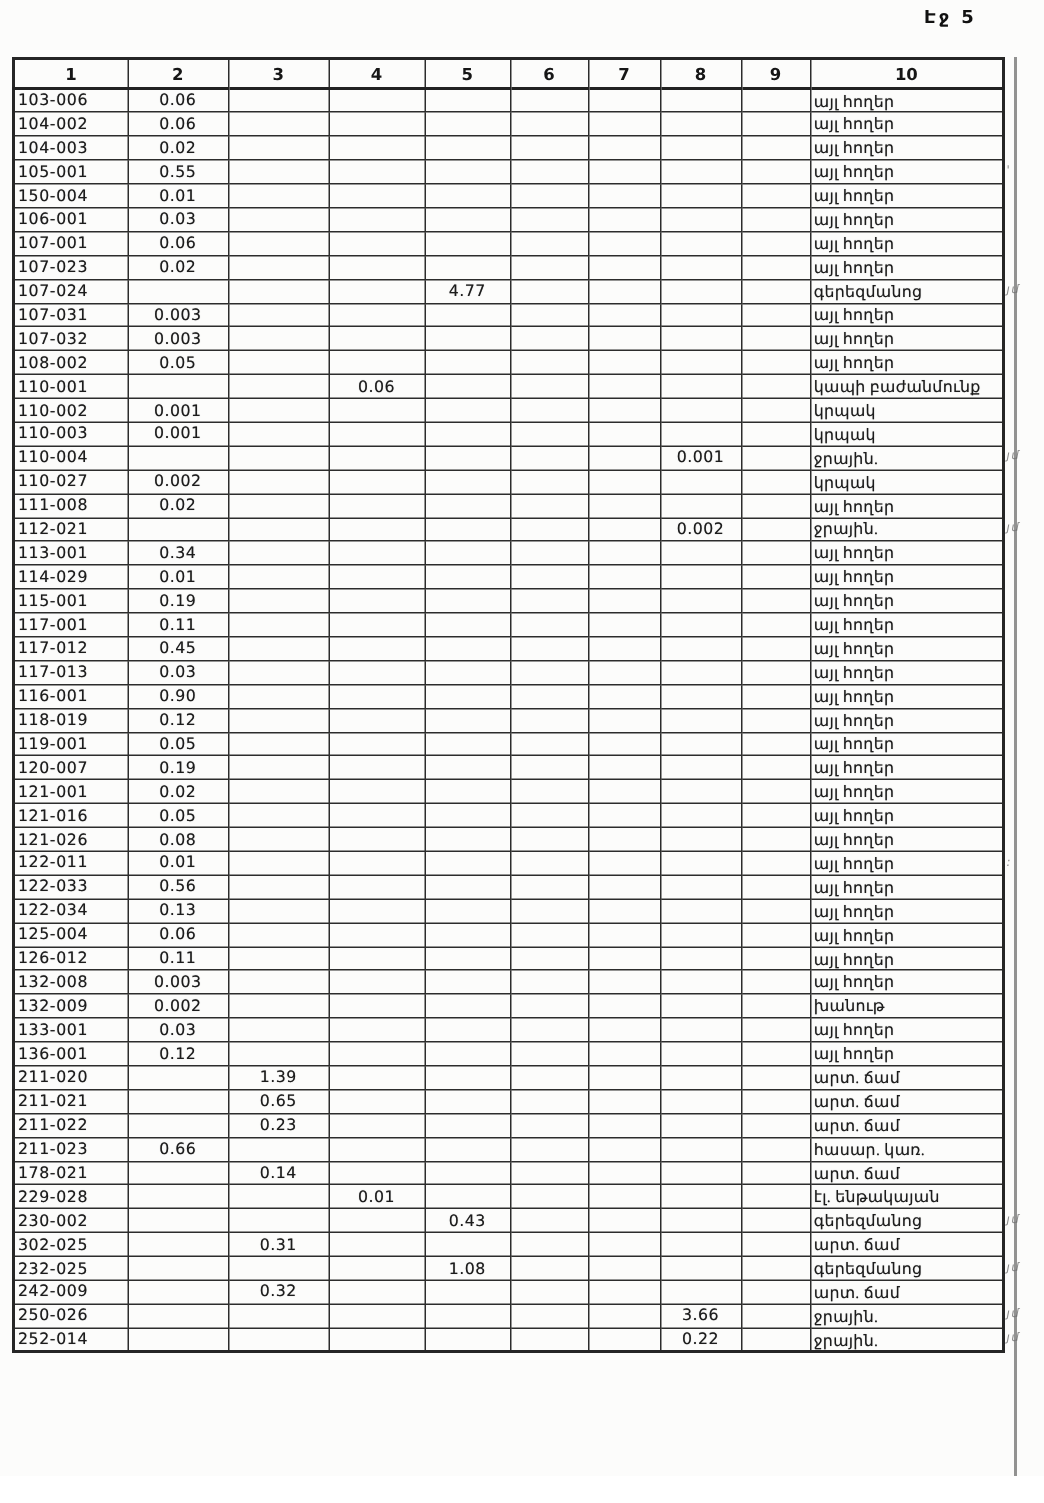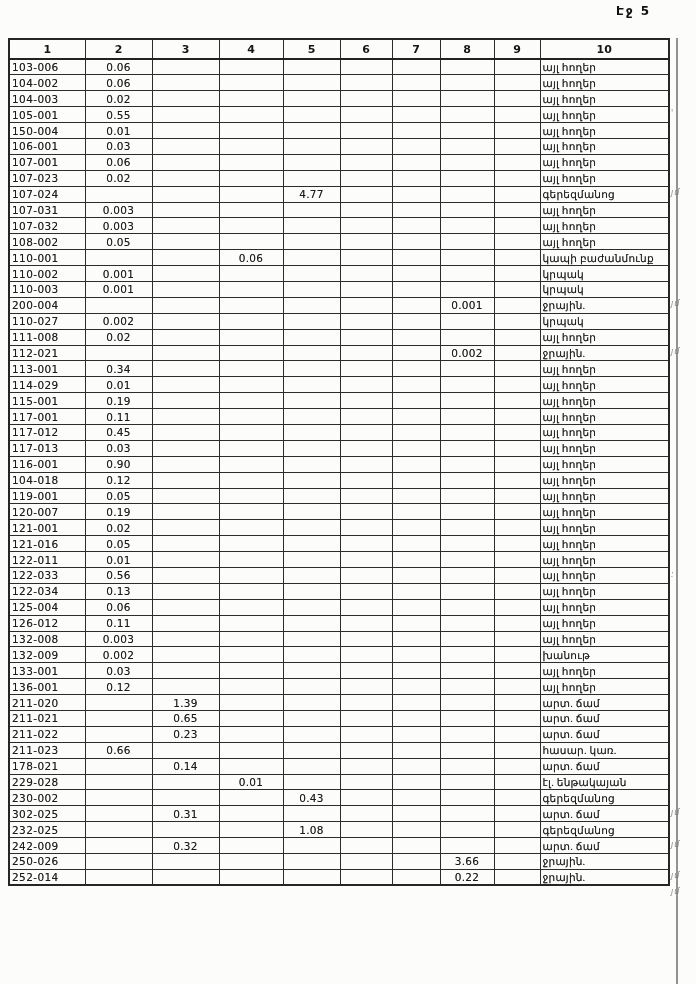--- a/index.html
+++ b/index.html
@@ -267,21 +267,21 @@
           <td class="c-num"></td>
           <td class="c-num"></td>
           <td class="c-num"></td>
           <td class="c-num"></td>
           <td class="c-num"></td>
           <td class="c-num"></td>
           <td class="c-num"></td>
           <td class="c-type">կրպակ</td>
         </tr>
         <tr>
-          <td class="c-code">200-004</td>
+          <td class="c-code">110-004</td>
           <td class="c-num"></td>
           <td class="c-num"></td>
           <td class="c-num"></td>
           <td class="c-num"></td>
           <td class="c-num"></td>
           <td class="c-num"></td>
           <td class="c-num">0.001</td>
           <td class="c-num"></td>
           <td class="c-type">ջրային.</td>
         </tr>
@@ -399,21 +399,21 @@
           <td class="c-num"></td>
           <td class="c-num"></td>
           <td class="c-num"></td>
           <td class="c-num"></td>
           <td class="c-num"></td>
           <td class="c-num"></td>
           <td class="c-num"></td>
           <td class="c-type">այլ հողեր</td>
         </tr>
         <tr>
-          <td class="c-code">104-018</td>
+          <td class="c-code">118-019</td>
           <td class="c-num">0.12</td>
           <td class="c-num"></td>
           <td class="c-num"></td>
           <td class="c-num"></td>
           <td class="c-num"></td>
           <td class="c-num"></td>
           <td class="c-num"></td>
           <td class="c-num"></td>
           <td class="c-type">այլ հողեր</td>
         </tr>
@@ -449,20 +449,32 @@
           <td class="c-num"></td>
           <td class="c-num"></td>
           <td class="c-num"></td>
           <td class="c-num"></td>
           <td class="c-num"></td>
           <td class="c-type">այլ հողեր</td>
         </tr>
         <tr>
           <td class="c-code">121-016</td>
           <td class="c-num">0.05</td>
+          <td class="c-num"></td>
+          <td class="c-num"></td>
+          <td class="c-num"></td>
+          <td class="c-num"></td>
+          <td class="c-num"></td>
+          <td class="c-num"></td>
+          <td class="c-num"></td>
+          <td class="c-type">այլ հողեր</td>
+        </tr>
+        <tr>
+          <td class="c-code">121-026</td>
+          <td class="c-num">0.08</td>
           <td class="c-num"></td>
           <td class="c-num"></td>
           <td class="c-num"></td>
           <td class="c-num"></td>
           <td class="c-num"></td>
           <td class="c-num"></td>
           <td class="c-num"></td>
           <td class="c-type">այլ հողեր</td>
         </tr>
         <tr>

